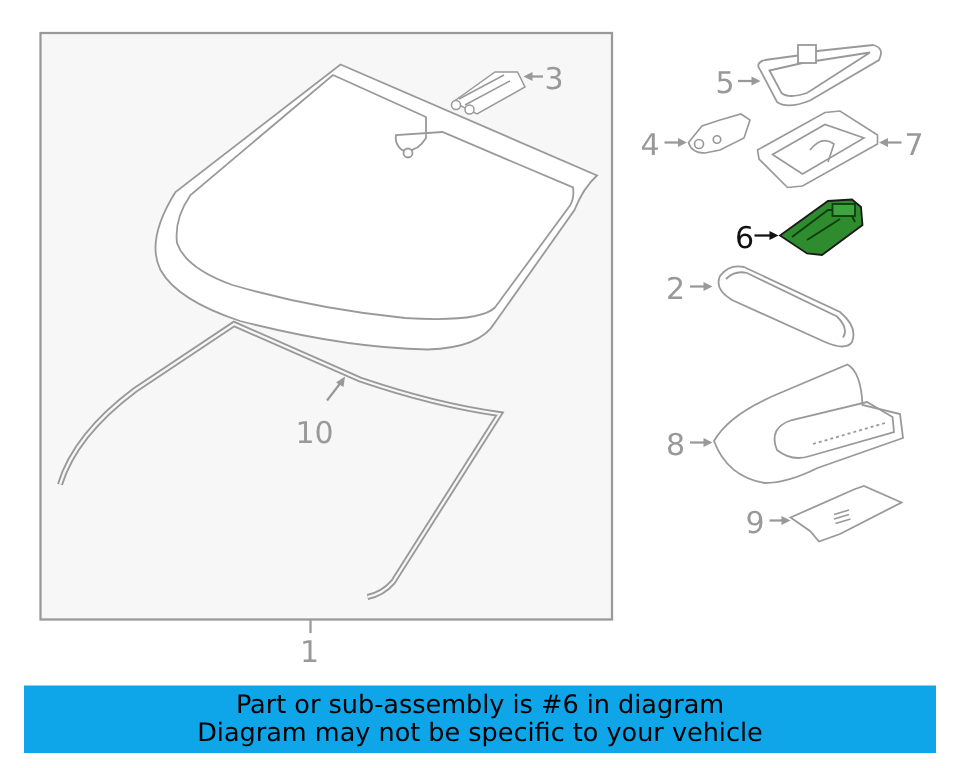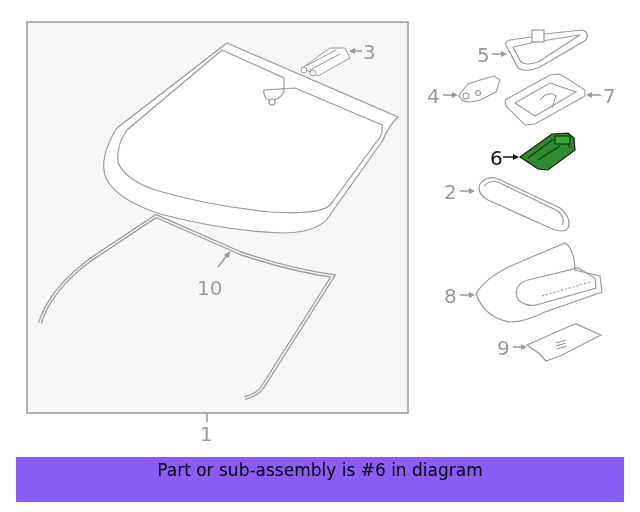--- a/index.html
+++ b/index.html
@@ -2,21 +2,21 @@
 <html><head>
 <meta charset="utf-8">
 <style>
   html, body { margin: 0; padding: 0; background: #ffffff; }
   body { width: 640px; height: 512px; position: relative; overflow: hidden;
          font-family: "DejaVu Sans", sans-serif; }
   #diagram { position: absolute; left: 0; top: 0; width: 640px; height: 450px; }
   .callout { position: absolute; font-size: 20px; color: #999999; line-height: 1; }
   .callout.active { color: #111111; }
   #banner { position: absolute; left: 16px; top: 457px; width: 608px; height: 45px;
-            background: #8b5cf6; color: #000000; text-align: center;
+            background: #0ea5e9; color: #000000; text-align: center;
             font-size: 17px; line-height: 19px; padding-top: 4px; box-sizing: border-box; }
   #banner div { white-space: nowrap; }
 </style>
 </head>
 <body>
 
 <div id="diagram">
   <svg width="640" height="450" viewBox="0 0 640 450">
 
     <rect x="27" y="22" width="381" height="391" fill="#f7f7f7" stroke="#999" stroke-width="1.5"></rect>
@@ -109,13 +109,14 @@
   <span class="callout active" style="left:490px;top:148px;">6</span>
   <span class="callout" style="left:444px;top:182px;">2</span>
   <span class="callout" style="left:197px;top:278px;">10</span>
   <span class="callout" style="left:444px;top:286px;">8</span>
   <span class="callout" style="left:497px;top:338px;">9</span>
   <span class="callout" style="left:200px;top:424px;">1</span>
 </div>
 
 <div id="banner">
   <div>Part or sub-assembly is #6 in diagram</div>
+  <div>Diagram may not be specific to your vehicle</div>
 </div>
 
 </body></html>

